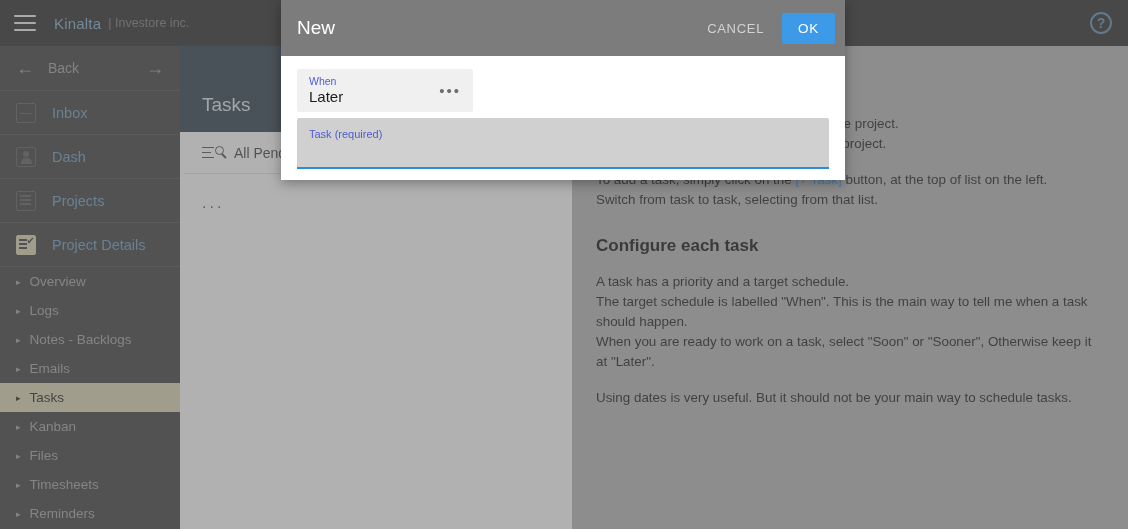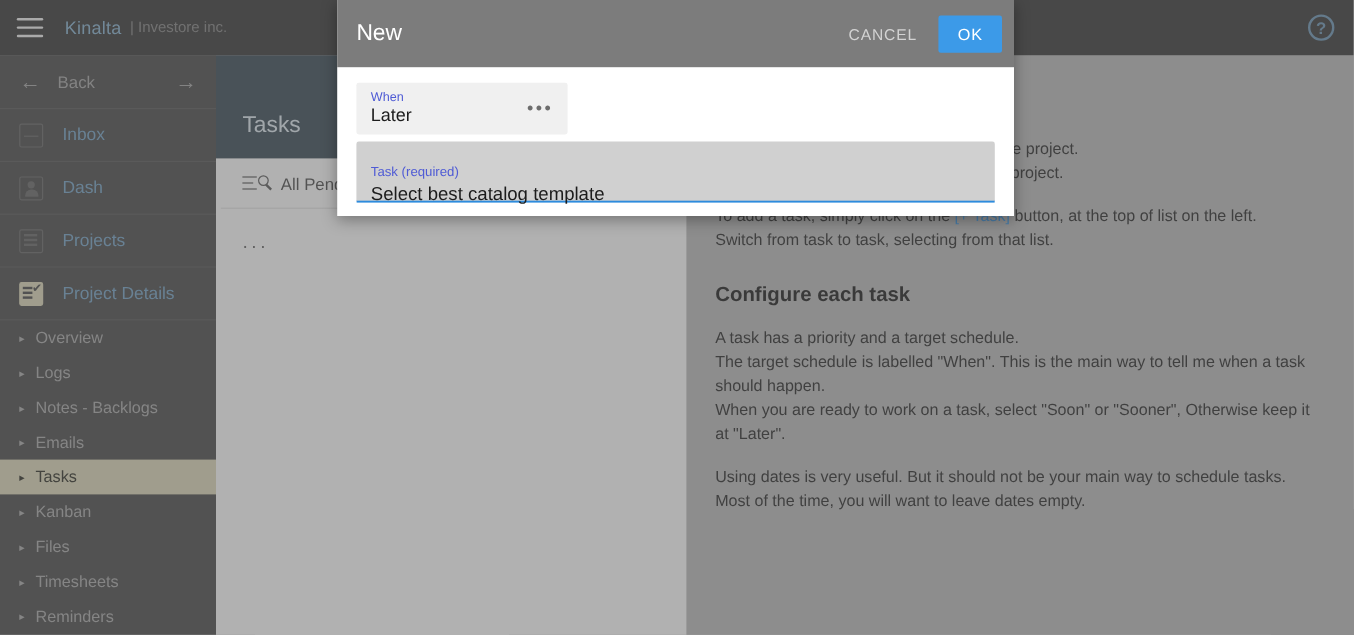--- a/index.html
+++ b/index.html
@@ -157,21 +157,21 @@
   }
   .cal-icon::before {
     content:""; position:absolute; left:-2px; top:-2px; width:19px; height:4px; background:#5c5c5c;
   }
   .cal-icon::after {
     content:""; position:absolute; left:4px; bottom:3px; width:5px; height:5px; background:#5c5c5c;
   }
   .date-placeholder { color: #8b8b8b; font-size: 11.5px; }
   .field.task {
     margin-top: 6px; background: #d0d0d0; height: 51px; border-bottom: 2px solid #2d8bdd;
-    border-radius: 2px 2px 0 0; align-items: flex-start; padding-top: 20px;
+    border-radius: 2px 2px 0 0; align-items: flex-start; padding-top: 10px;
   }
   .field.task .field-label { color: #4f5bd5; font-size: 11px; }
   .field.task .field-value { font-size: 15.5px; margin-top: 3px; }
 </style>
 </head>
 <body>
 
 <div id="app">
 
   <div class="topbar">
@@ -278,21 +278,20 @@
       <span>Switch from task to task, selecting from that list.</span>
     </p>
     <h2>Configure each task</h2>
     <p>
       <span>A task has a priority and a target schedule.</span><br>
       <span>The target schedule is labelled "When". This is the main way to tell me when a task should happen.</span><br>
       <span>When you are ready to work on a task, select "Soon" or "Sooner", Otherwise keep it at "Later".</span>
     </p>
     <p class="tight">
       <span>Using dates is very useful. But it should not be your main way to schedule tasks.</span><br>
-      <span>Most of the time, you will want to leave dates empty.</span>
     </p>
   </div>
 
   <div class="scrim"></div>
 
   <div class="dialog">
     <div class="dialog-bar">
       <span class="dialog-title">New</span>
       <button class="btn-cancel">CANCEL</button>
       <button class="btn-ok">OK</button>
@@ -307,19 +306,18 @@
           </div>
           <span class="dots-btn">•••</span>
         </div>
 
 
       </div>
 
       <div class="field task">
         <div class="field-col">
           <span class="field-label">Task (required)</span>
-          <span class="field-value">Select best catalog template</span>
         </div>
       </div>
     </div>
   </div>
 
 </div>
 
 </body></html>

